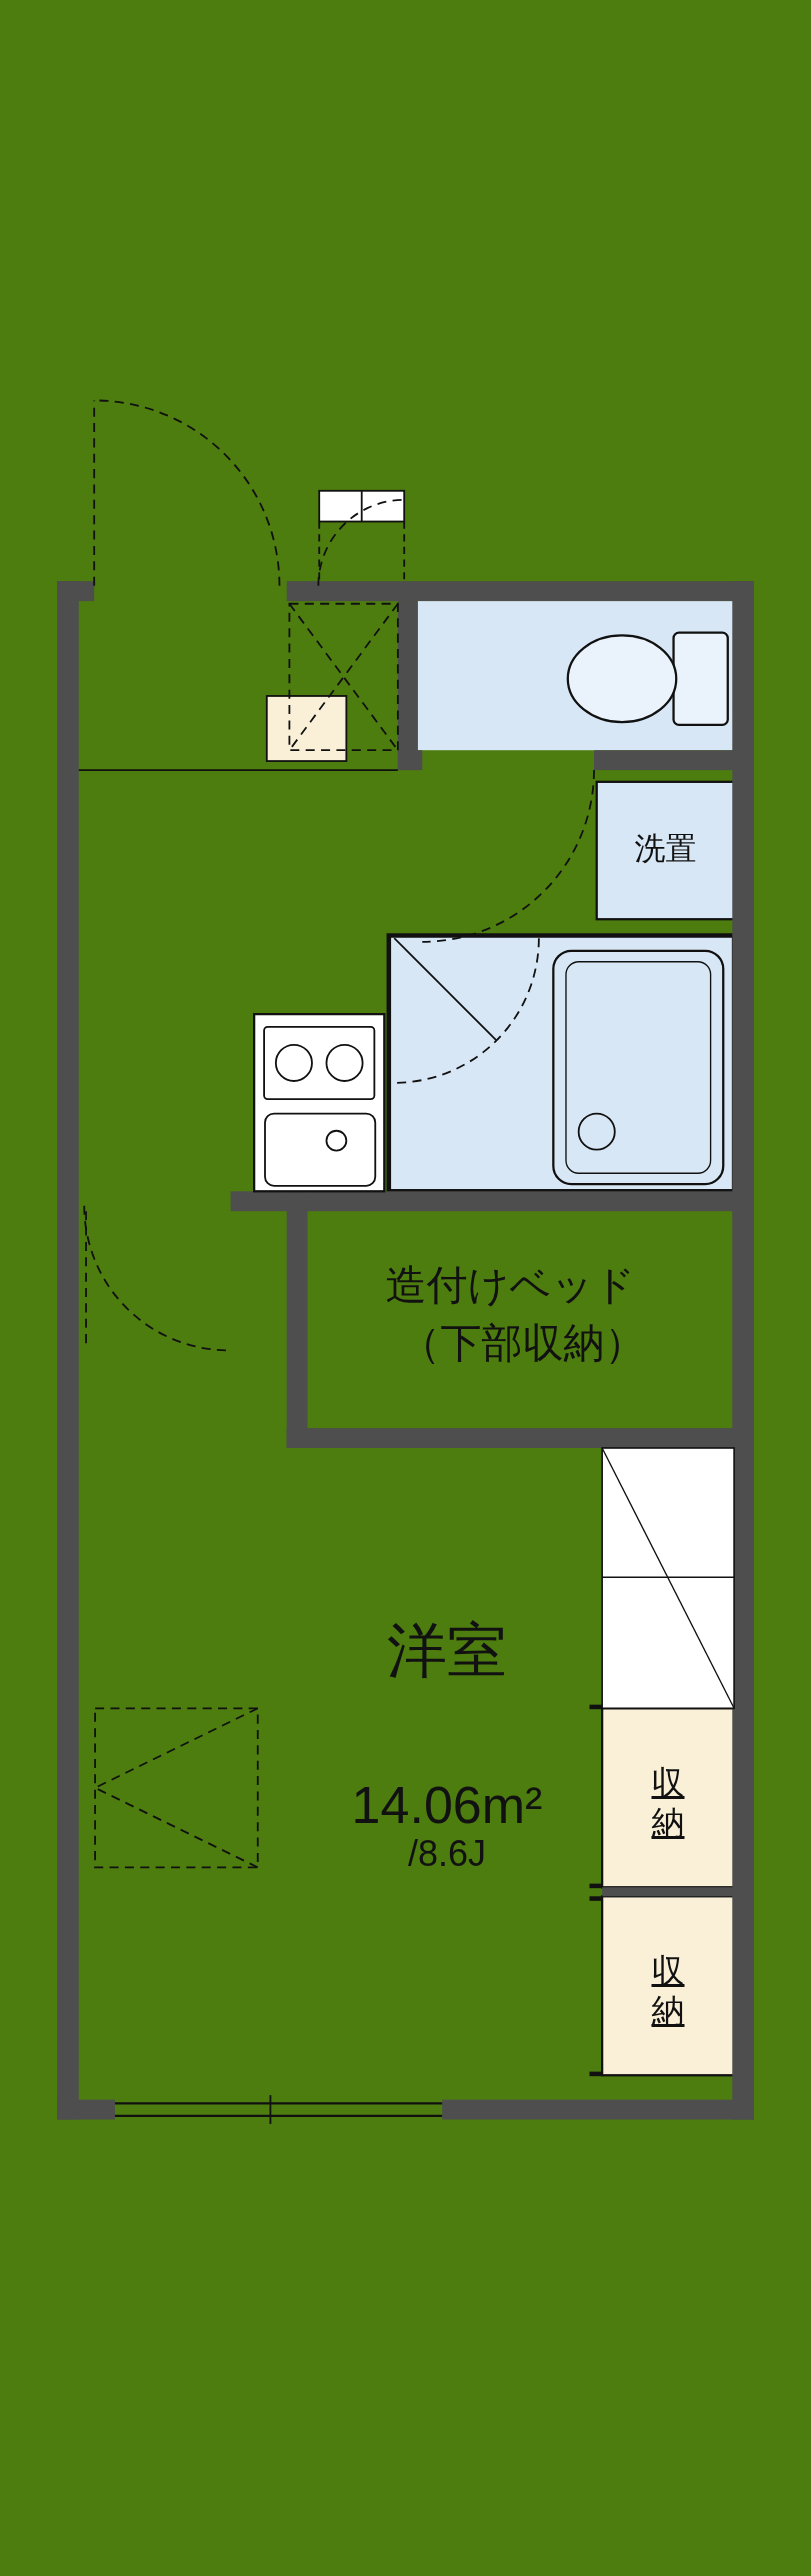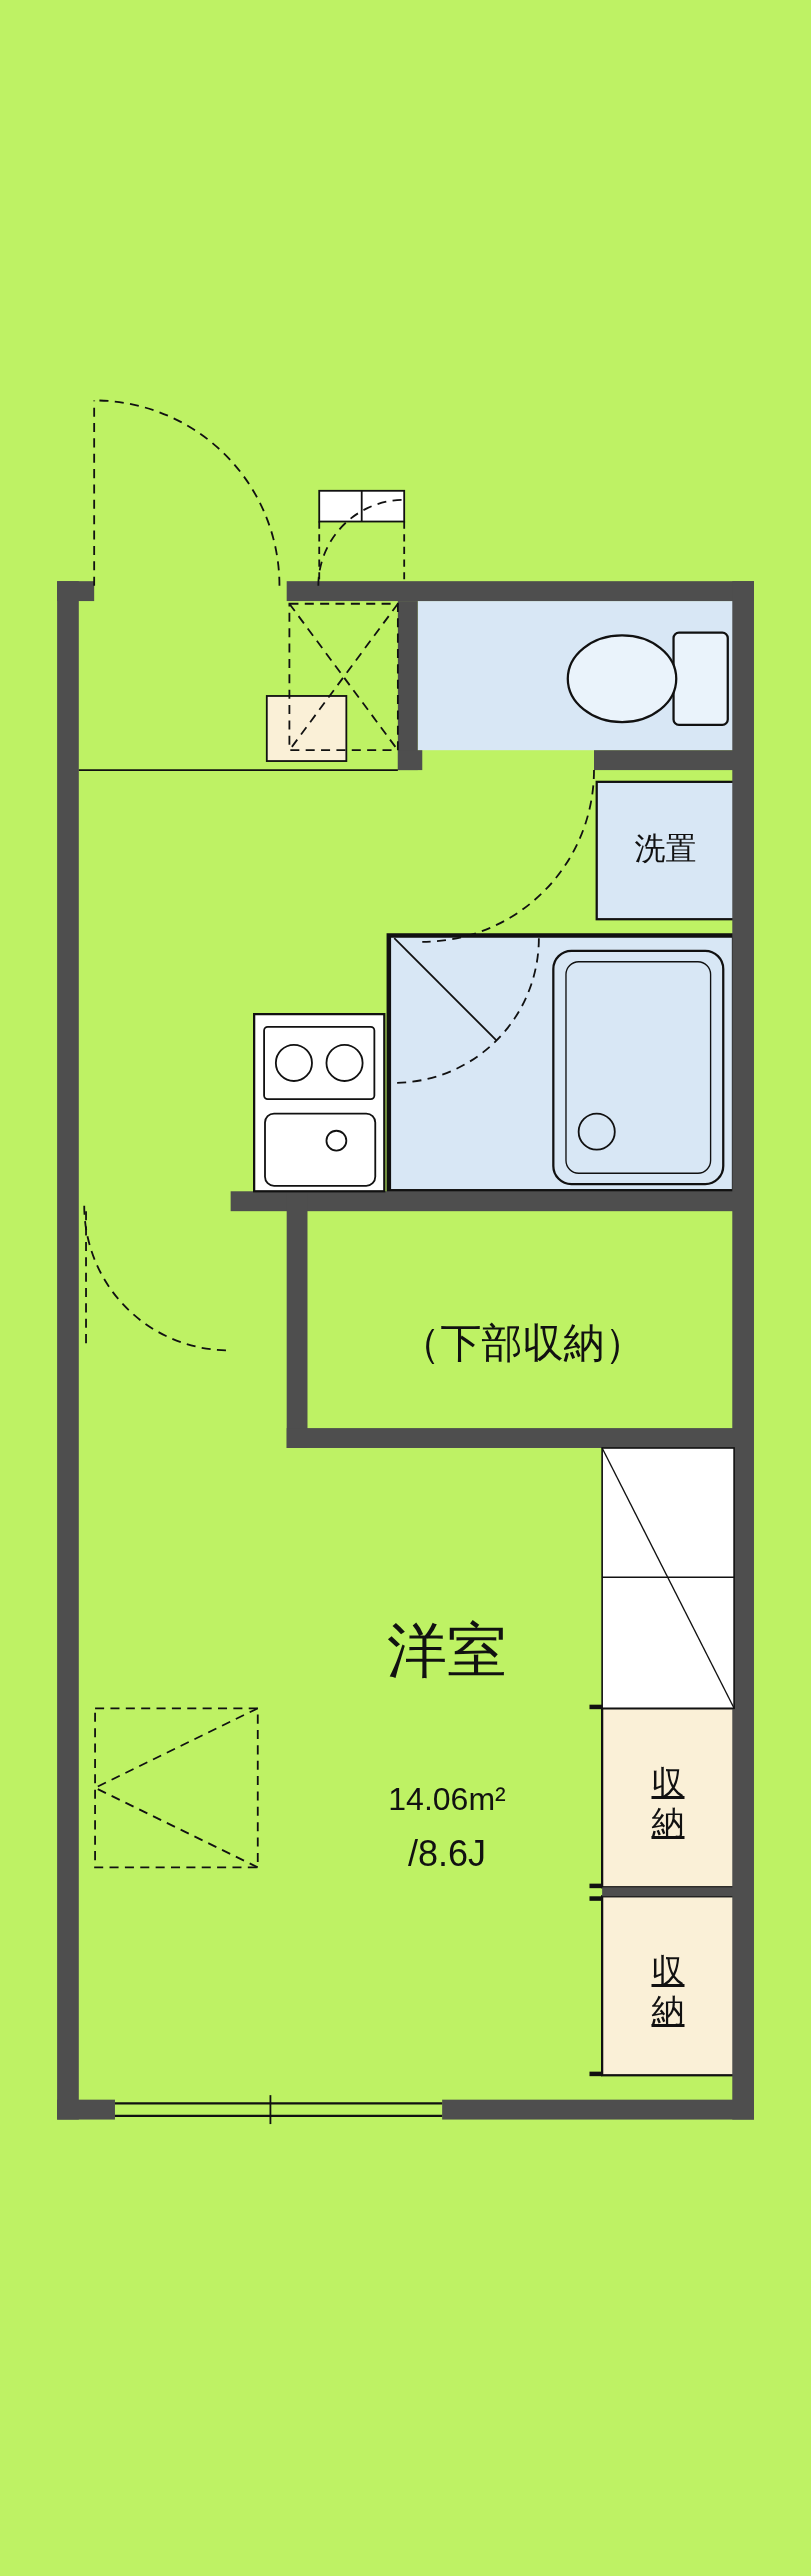--- a/index.html
+++ b/index.html
@@ -1,24 +1,24 @@
 <!DOCTYPE html>
 <html style="font-size:14.5px"><head>
 <meta charset="utf-8">
 <style>
   html,body{margin:0;padding:0;background:#ffffff;}
-  .page{position:relative;width:812px;height:2576px;background:#bef264;overflow:hidden;
+  .page{position:relative;width:812px;height:2576px;background:#4d7c0f;overflow:hidden;
         font-family:"Liberation Sans","DejaVu Sans",sans-serif;}
   .plan-svg{position:absolute;left:0;top:0;}
   .lbl{position:absolute;color:#111;text-align:center;}
   .lbl-washer{left:597px;top:828px;width:137px;font-size:31px;}
   .lbl-bed1{left:298px;top:1258px;width:425px;font-size:41px;}
   .lbl-bed2{left:310px;top:1316px;width:425px;font-size:41px;}
   .lbl-room{left:325px;top:1611px;width:244px;font-size:60px;}
-  .lbl-m2{left:316px;top:1775px;width:262px;font-size:32px;margin-top:6px;}
+  .lbl-m2{left:316px;top:1775px;width:262px;font-size:52px;}
   .lbl-jo{left:316px;top:1833px;width:262px;font-size:36px;text-align:center;}
   .lbl-storage1{left:602px;top:1763px;width:132px;font-size:33px;line-height:1.2;}
   .lbl-storage2{left:602px;top:1951px;width:132px;font-size:33px;line-height:1.2;}
   .vwrap{width:36px;margin:0 auto;word-break:break-all;text-align:center;text-decoration:underline;}
 </style>
 </head>
 <body>
 
 <div class="page">
 
@@ -92,20 +92,21 @@
     <rect x="105" y="1890" width="180" height="176" fill="none" stroke="#111" stroke-width="2" stroke-dasharray="10 7"></rect>
     <line x1="285" y1="1890" x2="105" y2="1978" stroke="#111" stroke-width="2" stroke-dasharray="10 7"></line>
     <line x1="285" y1="2066" x2="105" y2="1978" stroke="#111" stroke-width="2" stroke-dasharray="10 7"></line>
 
     <line x1="127" y1="2327" x2="489" y2="2327" stroke="#111" stroke-width="2.5"></line>
     <line x1="127" y1="2341" x2="489" y2="2341" stroke="#111" stroke-width="2.5"></line>
     <line x1="299" y1="2318" x2="299" y2="2350" stroke="#111" stroke-width="2"></line>
   </svg>
 
   <div class="lbl lbl-washer">洗置</div>
+  <div class="lbl lbl-bed1">造付けベッド</div>
   <div class="lbl lbl-bed2">（下部収納）</div>
   <div class="lbl lbl-room">洋室</div>
   <div class="lbl lbl-m2">14.06m²</div>
   <div class="lbl lbl-jo">/8.6J</div>
   <div class="lbl lbl-storage1">
     <div class="vwrap">収納</div>
   </div>
   <div class="lbl lbl-storage2">
     <div class="vwrap">収納</div>
   </div>

